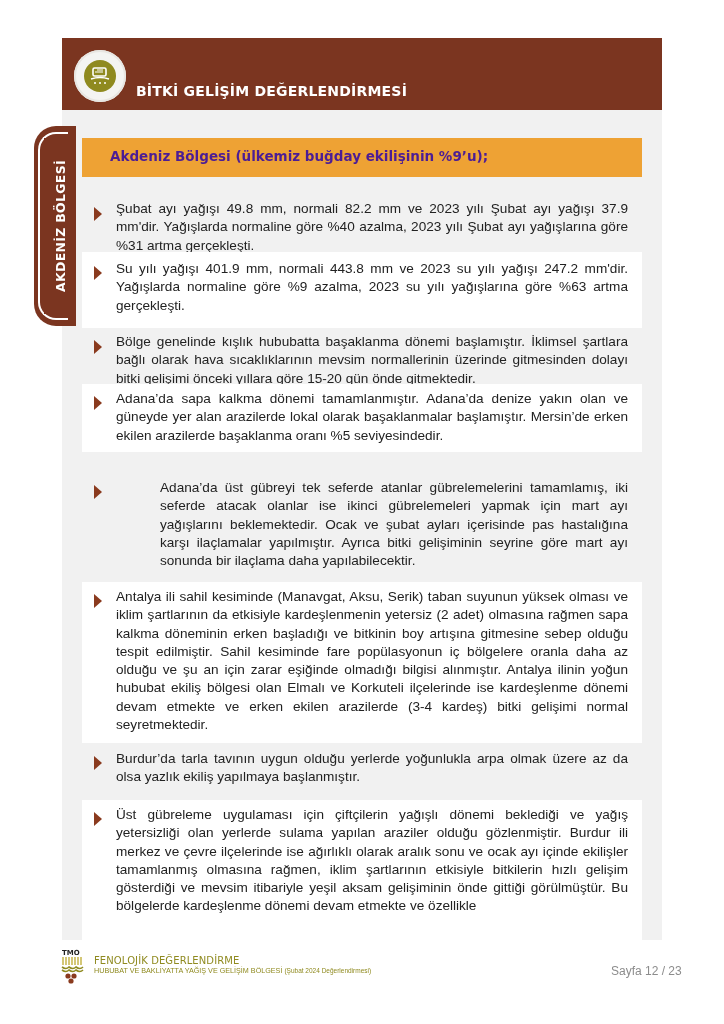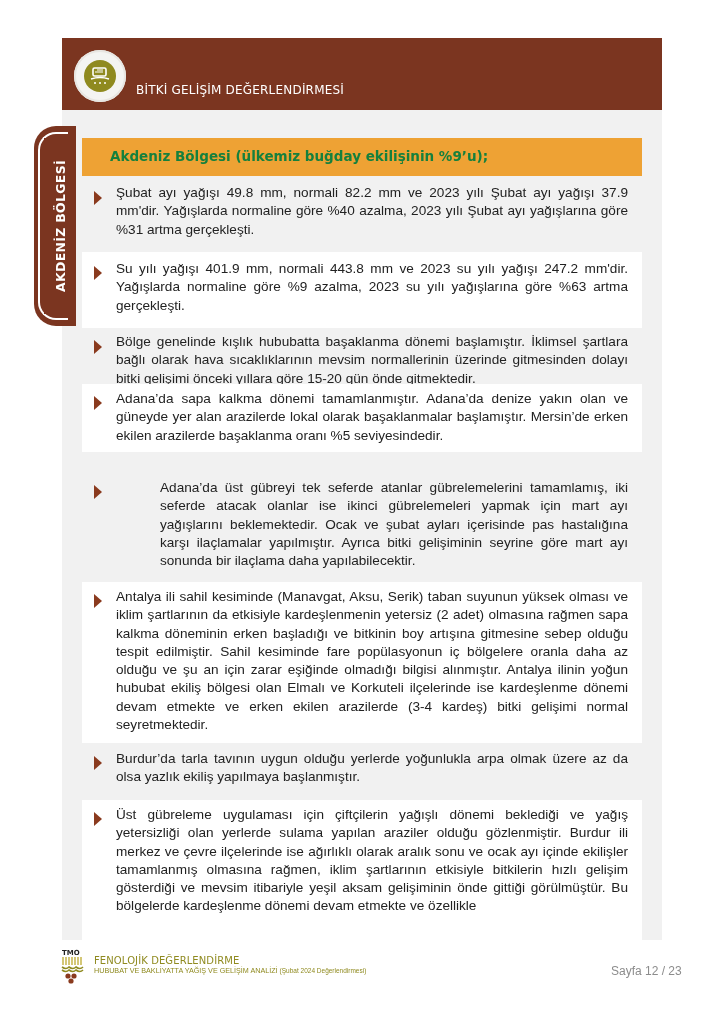--- a/index.html
+++ b/index.html
@@ -19,22 +19,22 @@
     border-radius: 50%; background: #f4f4f2;
     box-shadow: 0 0 0 2px #e8e6e2 inset;
     display: flex; align-items: center; justify-content: center;
   }
   .header-logo-inner {
     width: 32px; height: 32px; border-radius: 50%; background: #8f8a1f;
     display: flex; align-items: center; justify-content: center;
   }
   .header-title {
     position: absolute; left: 136px; top: 83px;
-    font-family: "DejaVu Sans", sans-serif; font-weight: normal;
-    font-size: 12px; color: #ffffff; letter-spacing: 0.2px;
+    font-family: "DejaVu Sans", sans-serif; font-weight: bold;
+    font-size: 14px; color: #ffffff; letter-spacing: 0.2px;
   }
 
   .side-tab-outer {
     position: absolute; left: 34px; top: 126px; width: 42px; height: 200px;
     border-radius: 22px 0 0 22px; background: #7b3520;
   }
   .side-tab-line {
     position: absolute; left: 38px; top: 132px; width: 30px; height: 188px;
     border: 2px solid #ffffff; border-right: none; border-radius: 18px 0 0 18px;
   }
@@ -48,21 +48,21 @@
     white-space: nowrap; font-weight: bold; font-size: 12.5px; color: #ffffff;
     letter-spacing: 0.3px;
   }
 
   .section-bar {
     position: absolute; left: 82px; top: 138px; width: 560px; height: 39px;
     background: #eea234;
   }
   .section-title {
     position: absolute; left: 110px; top: 148px;
-    font-weight: bold; font-size: 13.5px; color: #15803d;
+    font-weight: bold; font-size: 13.5px; color: #4c1d95;
   }
 
   .card {
     position: absolute; left: 82px; width: 560px;
   }
   .card.white { background: #ffffff; }
   .card.gray { background: #f1f1f1; }
   .bullet {
     position: absolute; left: 12px; width: 0; height: 0;
     border-top: 7px solid transparent; border-bottom: 7px solid transparent;
@@ -114,21 +114,21 @@
 <div class="header-title">BİTKİ GELİŞİM DEĞERLENDİRMESİ</div>
 
 <div class="side-tab-outer"></div>
 <div class="side-tab-line"></div>
 <div class="side-tab-inner"></div>
 <div class="side-tab-text">AKDENİZ BÖLGESİ</div>
 
 <div class="section-bar"></div>
 <div class="section-title">Akdeniz Bölgesi (ülkemiz buğday ekilişinin %9’u);</div>
 
-<div class="card gray" style="top:176px;height:71px;">
+<div class="card gray" style="top:192px;height:71px;">
   <div class="bullet" style="top:15px;"></div>
   <div class="card-text" style="top:8px;">Şubat ayı yağışı 49.8 mm, normali 82.2 mm ve 2023 yılı Şubat ayı yağışı 37.9 mm'dir. Yağışlarda normaline göre %40 azalma, 2023 yılı Şubat ayı yağışlarına göre %31 artma gerçekleşti.</div>
 </div>
 
 <div class="card white" style="top:252px;height:76px;padding-left:20px;">
   <div class="bullet" style="top:14px;"></div>
   <div class="card-text" style="top:8px;">Su yılı yağışı 401.9 mm, normali 443.8 mm ve 2023 su yılı yağışı 247.2 mm'dir. Yağışlarda normaline göre %9 azalma, 2023 su yılı yağışlarına göre %63 artma gerçekleşti.</div>
 </div>
 
 <div class="card gray" style="top:330px;height:66px;">
@@ -175,16 +175,16 @@
     </g>
     <path d="M2 19 q4 3 7 0 q4 3 7 0 q4 3 7 0" fill="none" stroke="#8f8a1f" stroke-width="1.6"></path>
     <path d="M2 22 q4 3 7 0 q4 3 7 0 q4 3 7 0" fill="none" stroke="#8f8a1f" stroke-width="1.6"></path>
     <circle cx="8" cy="28" r="2.6" fill="#8a3a1e"></circle>
     <circle cx="14" cy="28" r="2.6" fill="#8a3a1e"></circle>
     <circle cx="11" cy="33" r="2.6" fill="#8a3a1e"></circle>
   </svg>
 </div>
 <div class="footer-title">FENOLOJİK DEĞERLENDİRME</div>
 <div class="footer-sub">
-  <span>HUBUBAT VE BAKLİYATTA YAĞIŞ VE GELİŞİM ANALİZİ</span>
+  <span>HUBUBAT VE BAKLİYATTA YAĞIŞ VE GELİŞİM BÖLGESİ</span>
   <span class="small">(Şubat 2024 Değerlendirmesi)</span>
 </div>
 <div class="page-number">Sayfa 12 / 23</div>
 
 </body></html>

